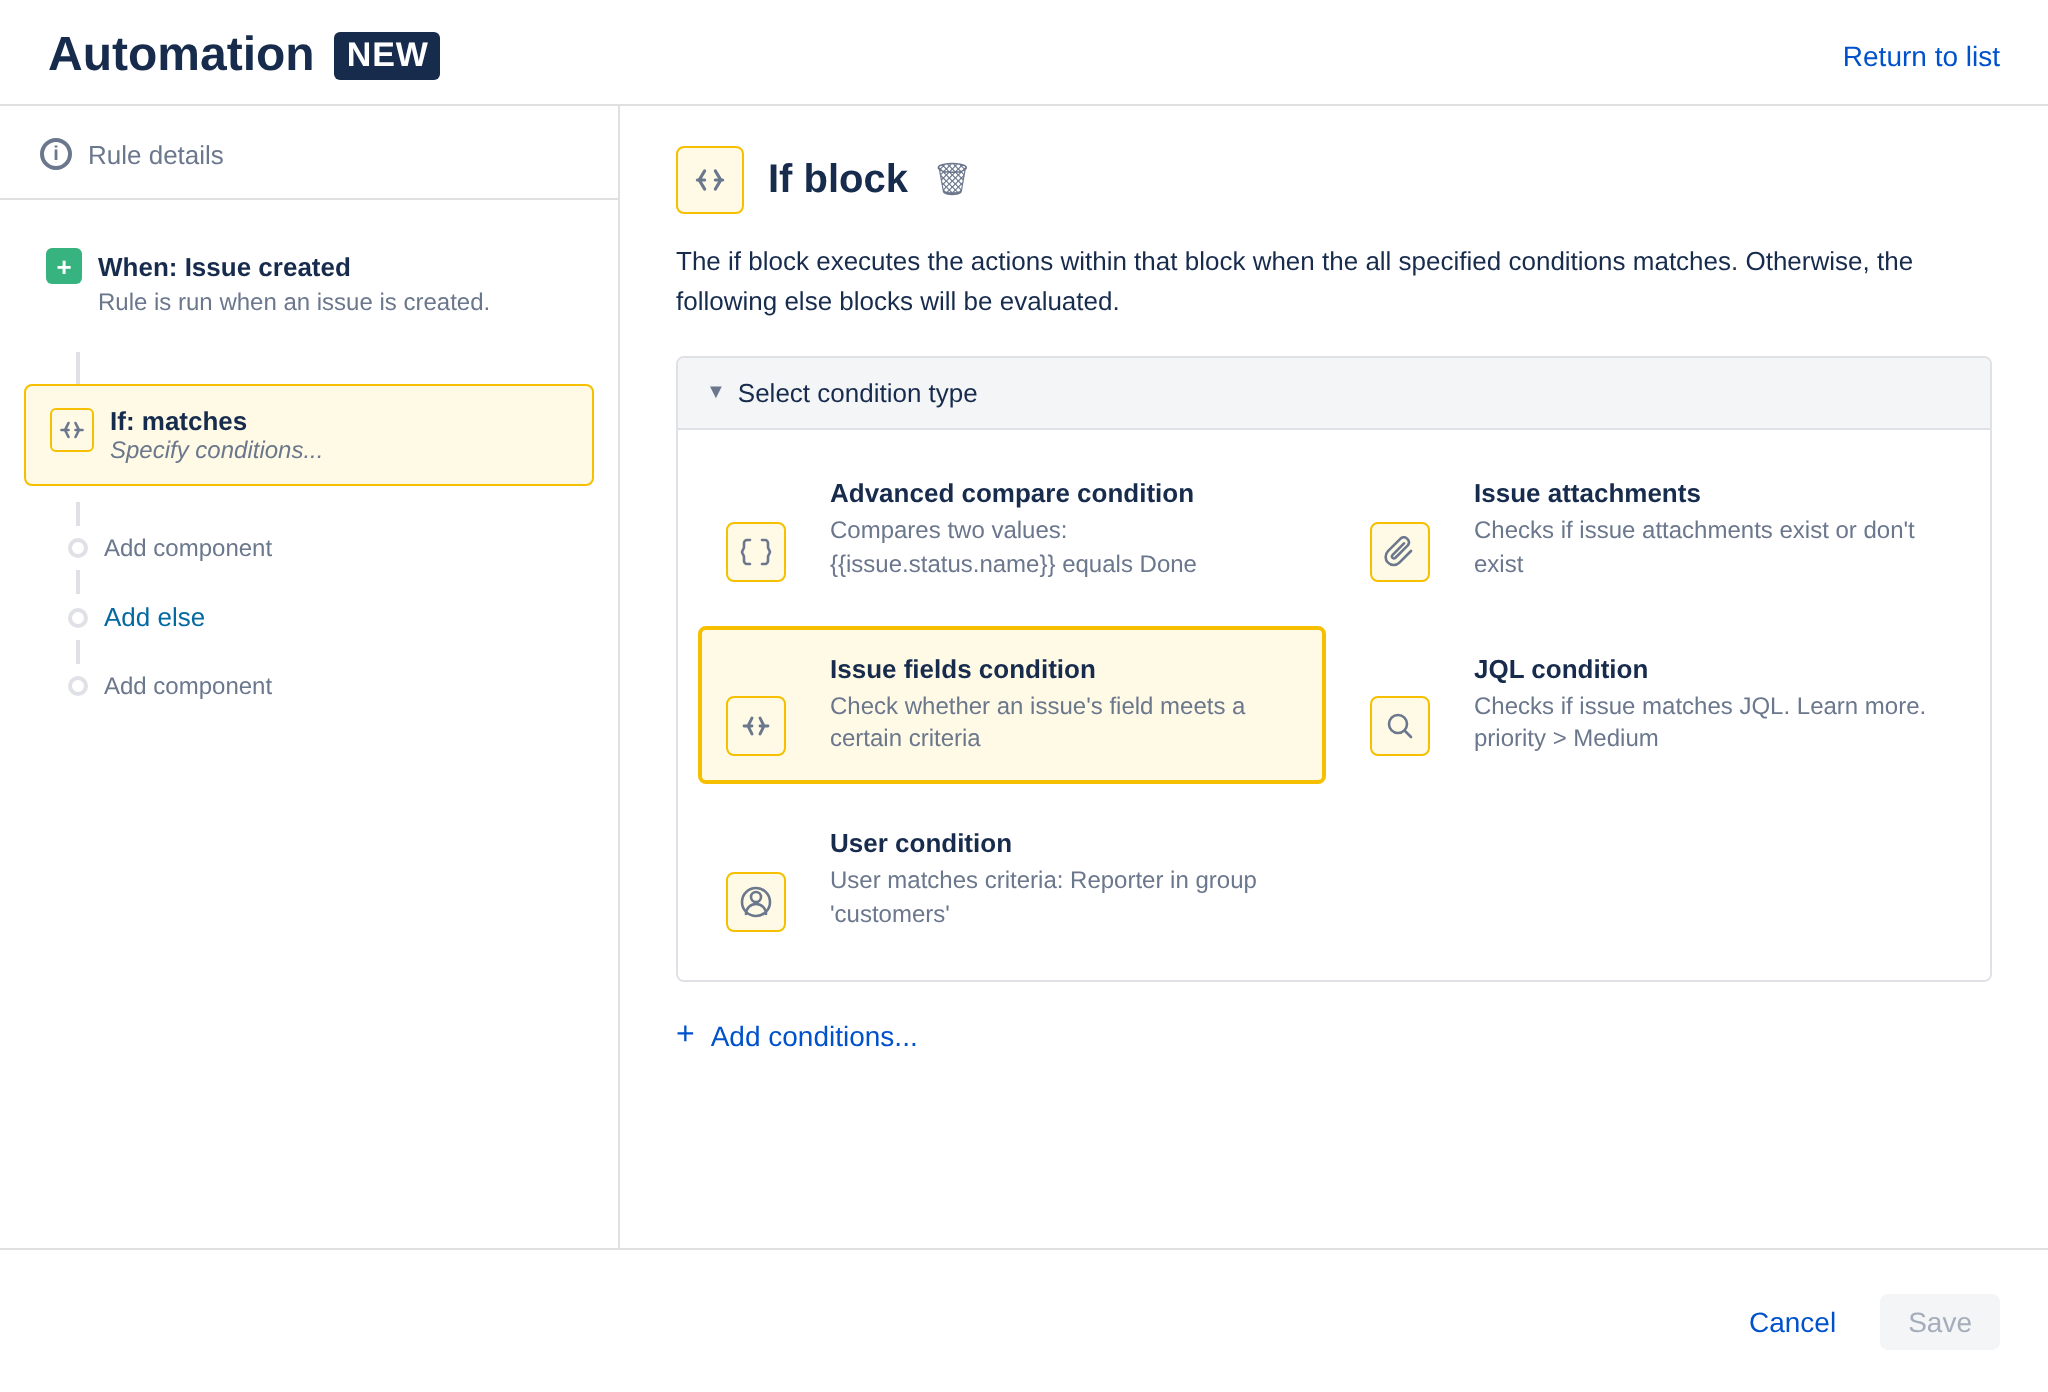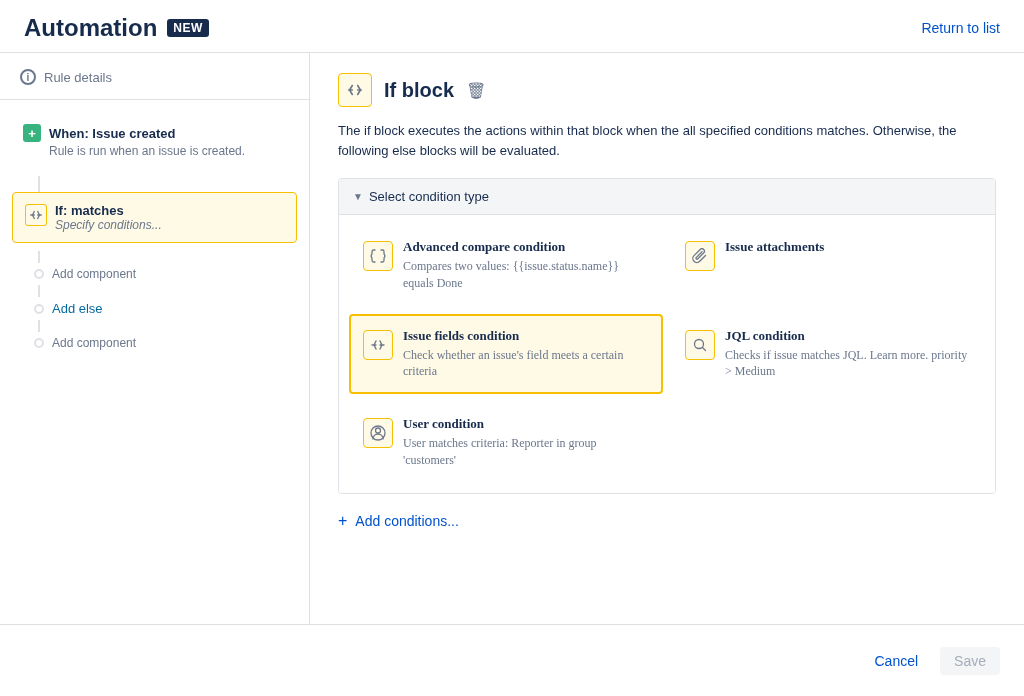--- a/index.html
+++ b/index.html
@@ -27,21 +27,21 @@
       gap: 10px;
     }
     .header-title {
       font-size: 24px;
       font-weight: 600;
       color: #172b4d;
     }
     .new-badge {
       background: #172b4d;
       color: #fff;
-      font-size: 12px;
+      font-size: 17px;
       font-weight: 700;
       padding: 2px 6px;
       border-radius: 3px;
       letter-spacing: 0.5px;
     }
     .return-link {
       color: #0052cc;
       font-size: 14px;
       cursor: pointer;
       text-decoration: none;
@@ -261,27 +261,26 @@
     }
     .conditions-grid {
       display: grid;
       grid-template-columns: 1fr 1fr;
       padding: 10px;
       gap: 8px;
       background: #fff;
     }
     .condition-card {
       display: flex;
-      align-items: flex-start;
-      gap: 10px;
+      align-items: flex-end;
+      gap: 22px;
       padding: 12px;
       border-radius: 4px;
       cursor: pointer;
       border: 2px solid transparent;
-      font-family: Liberation Serif, serif;
     }
     .condition-card.selected {
       border: 2px solid #f6c000;
       background: #fffae6;
     }
     .condition-card-icon {
       width: 30px;
       height: 30px;
       background: #fffae6;
       border: 1px solid #f6c000;
@@ -454,20 +453,21 @@
         </div>
 
         <div class="condition-card">
           <div class="condition-card-icon">
             <svg viewBox="0 0 16 16" fill="none" xmlns="http://www.w3.org/2000/svg">
               <path d="M13.5 7.5l-5.8 5.8a4 4 0 01-5.7-5.7l6.4-6.4a2.5 2.5 0 013.5 3.5L5.6 11a1 1 0 01-1.4-1.4L10 3.7" stroke="#6b778c" stroke-width="1.3" stroke-linecap="round" stroke-linejoin="round"></path>
             </svg>
           </div>
           <div class="condition-card-text">
             <div class="condition-card-title">Issue attachments</div>
+            <div class="condition-card-desc">Checks if issue attachments exist or don't exist</div>
           </div>
         </div>
 
         <div class="condition-card selected">
           <div class="condition-card-icon">
             <svg viewBox="0 0 16 16" fill="none" xmlns="http://www.w3.org/2000/svg">
               <path d="M2 8h4M10 8h4M6 4l-2 4 2 4M10 4l2 4-2 4" stroke="#6b778c" stroke-width="1.4" stroke-linecap="round" stroke-linejoin="round"></path>
             </svg>
           </div>
           <div class="condition-card-text">

